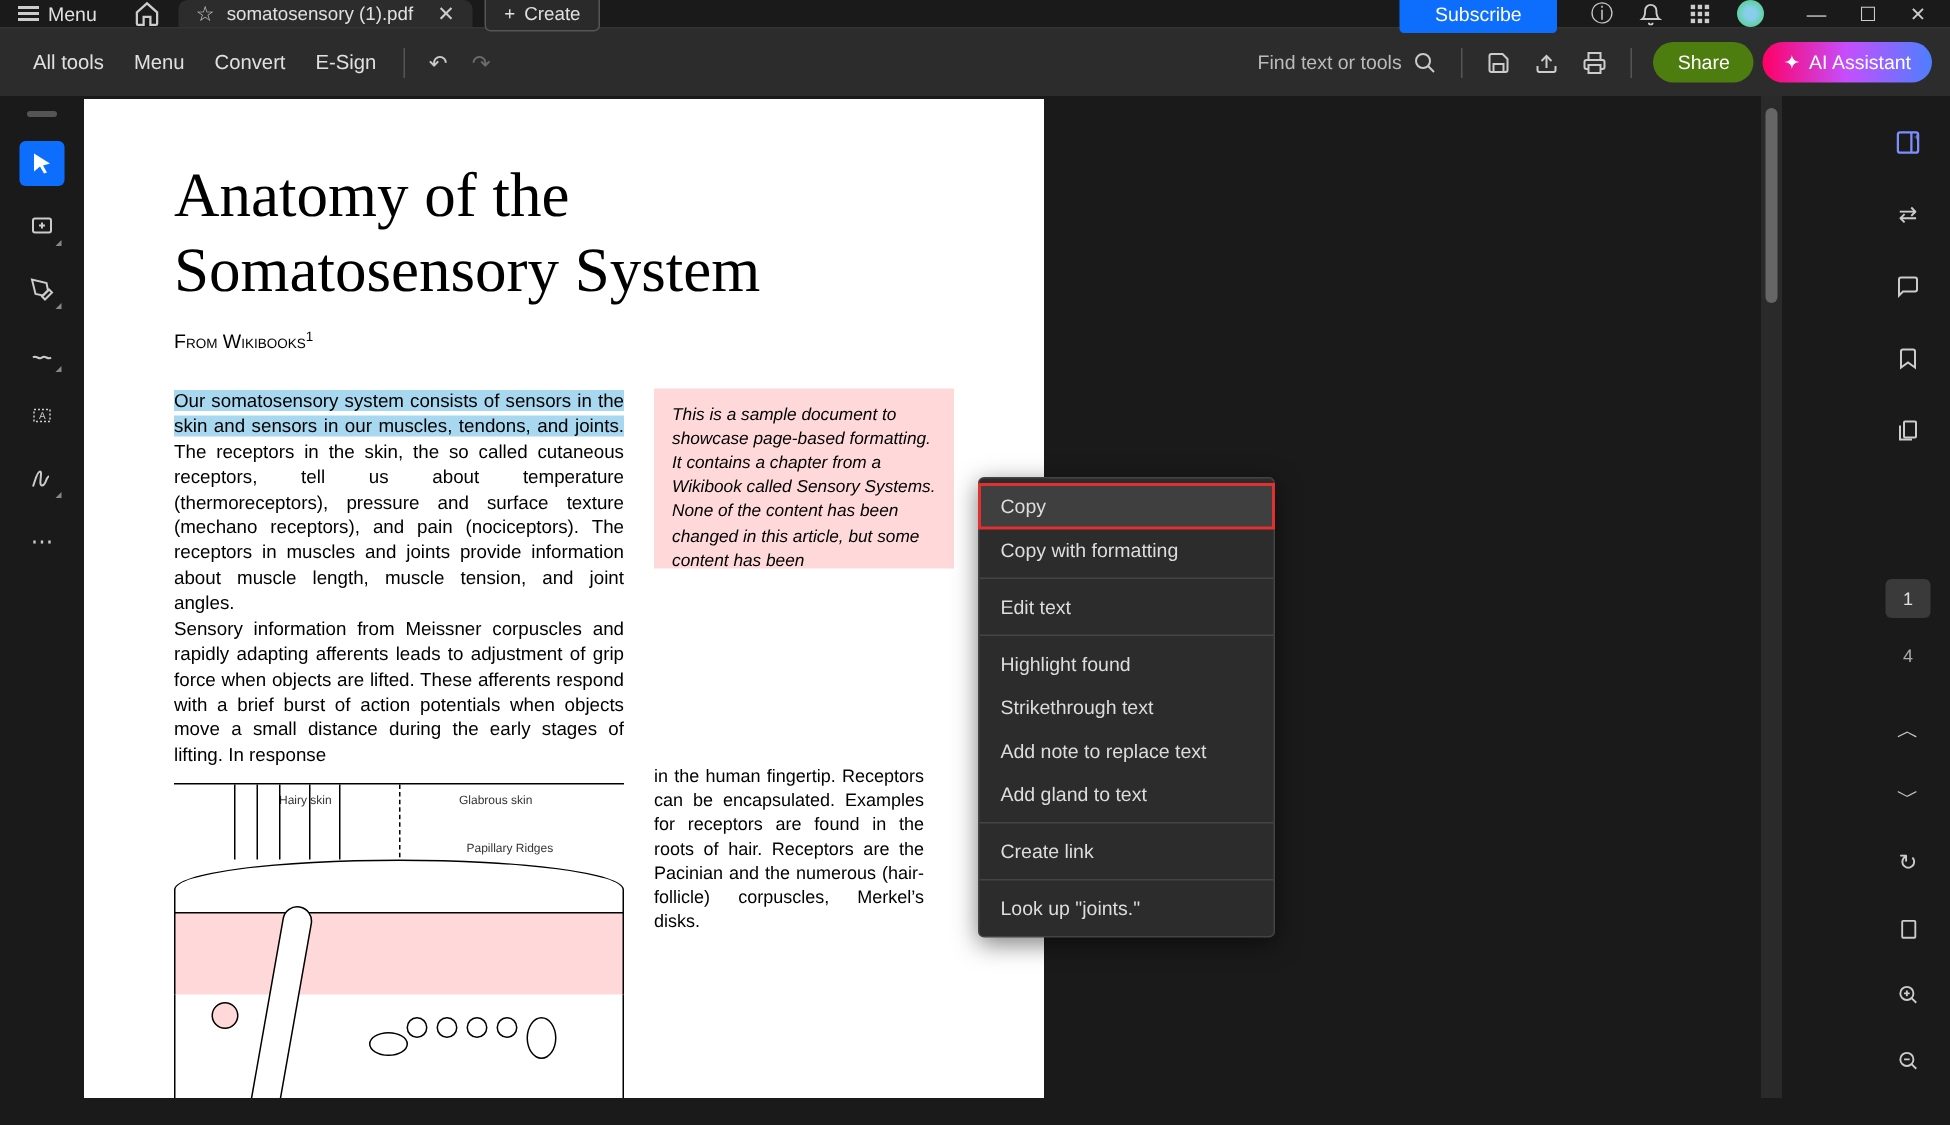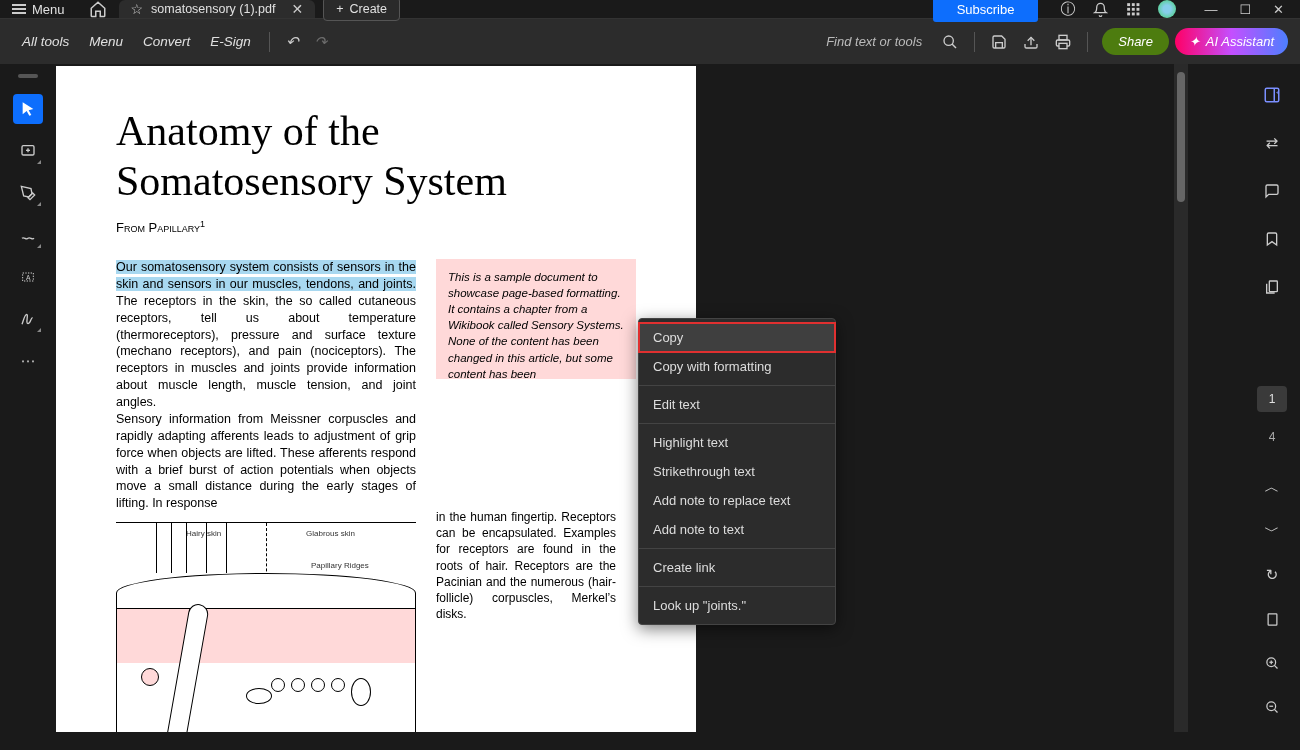--- a/index.html
+++ b/index.html
@@ -17,25 +17,25 @@
 .create-btn { display: flex; align-items: center; gap: 6px; padding: 4px 12px; margin-left: 8px; border: 1px solid #555; border-radius: 4px; font-size: 12.5px; background: #2a2a2a; cursor: pointer; }
 .titlebar-spacer { flex: 1; }
 .subscribe-btn { background: #0d6efd; color: #fff; padding: 5px 24px; border-radius: 3px; font-size: 13px; cursor: pointer; margin-right: 10px; }
 .title-icons { display: flex; align-items: center; gap: 18px; padding: 0 12px; }
 .title-icons .icon { color: #ccc; font-size: 15px; cursor: pointer; }
 .avatar { width: 18px; height: 18px; border-radius: 50%; background: radial-gradient(circle, #87ceeb 30%, #5fd0a0 70%); }
 .win-controls { display: flex; gap: 22px; padding: 0 16px; color: #ccc; font-size: 13px; }
 .win-controls span { cursor: pointer; }
 
 
-.toolbar { height: 46px; background: #2c2c2c; display: flex; align-items: center; padding: 0 12px; border-top: 1px solid #333; font-style: italic; }
+.toolbar { height: 46px; background: #2c2c2c; display: flex; align-items: center; padding: 0 12px; border-top: 1px solid #333; }
 .tool-item { padding: 6px 10px; font-size: 13.5px; cursor: pointer; }
 .divider { width: 1px; height: 20px; background: #555; margin: 0 8px; }
 .toolbar-spacer { flex: 1; }
-.find-text { font-size: 13px; color: #bbb; margin-right: 12px; }
+.find-text { font-size: 13px; color: #bbb; margin-right: 0; }
 .tool-icon { padding: 6px 8px; color: #ccc; cursor: pointer; font-size: 15px; }
 .share-btn { background: #4d7c0f; color: #fff; padding: 6px 16px; border-radius: 16px; font-size: 13px; margin: 0 6px; cursor: pointer; }
 .ai-btn { background: linear-gradient(90deg, #f06, #c44fff, #4d7fff); color: #fff; padding: 6px 14px; border-radius: 16px; font-size: 13px; display: flex; align-items: center; gap: 6px; cursor: pointer; }
 
 
 .main { display: flex; height: calc(100% - 82px); }
 .left-tools { width: 56px; background: #1a1a1a; display: flex; flex-direction: column; align-items: center; padding-top: 10px; gap: 12px; }
 .left-tools .handle { width: 20px; height: 4px; background: #555; border-radius: 2px; margin-bottom: 4px; }
 .lt-btn { width: 30px; height: 30px; display: flex; align-items: center; justify-content: center; color: #ccc; border-radius: 4px; cursor: pointer; font-size: 15px; position: relative; }
 .lt-btn.active { background: #0d6efd; color: #fff; }
@@ -223,21 +223,21 @@
         </svg>
       <span class="corner"></span>
     </div>
     <div class="lt-btn">⋯</div>
   </div>
 
   <div class="doc-area">
     <div class="page">
       <h1>Anatomy of the Somatosensory System</h1>
       <div class="subtitle">
-        <span>From Papillary</span><sup>1</sup>
+        <span>From Wikibooks</span><sup>1</sup>
       </div>
       <div class="two-col">
         <div class="col-main">
           <p class="body-text"><span class="highlight">Our somatosensory system consists of sensors in the skin and sensors in our muscles, tendons, and joints.</span><span> The receptors in the skin, the so called cutaneous receptors, tell us about temperature (thermoreceptors), pressure and surface texture (mechano receptors), and pain (nociceptors). The receptors in muscles and joints provide information about muscle length, muscle tension, and joint angles.</span></p>
           <p class="body-text">Sensory information from Meissner corpuscles and rapidly adapting afferents leads to adjustment of grip force when objects are lifted. These afferents respond with a brief burst of action potentials when objects move a small distance during the early stages of lifting. In response</p>
           <div class="figure">
             <div class="figure-img">
               <span class="label-sm" style="top:6px;left:70px">Hairy skin</span>
               <span class="label-sm" style="top:6px;left:190px">Glabrous skin</span>
               <span class="label-sm" style="top:38px;left:195px">Papillary Ridges</span>
@@ -326,27 +326,27 @@
         <svg width="15" height="15" viewBox="0 0 24 24" fill="none" stroke="currentColor" stroke-width="2">
             <circle cx="10" cy="10" r="7"></circle>
             <line x1="7" y1="10" x2="13" y2="10"></line>
             <line x1="20" y1="20" x2="15" y2="15"></line>
           </svg>
       </div>
     </div>
   </div>
 </div>
 
-<div class="context-menu" style="left:638px; top:318px">
+<div class="context-menu" style="left:652px; top:318px">
   <div class="cm-item selected">Copy</div>
   <div class="cm-item">Copy with formatting</div>
   <div class="cm-sep"></div>
   <div class="cm-item">Edit text</div>
   <div class="cm-sep"></div>
-  <div class="cm-item">Highlight text</div>
+  <div class="cm-item">Highlight found</div>
   <div class="cm-item">Strikethrough text</div>
   <div class="cm-item">Add note to replace text</div>
-  <div class="cm-item">Add note to text</div>
+  <div class="cm-item">Add gland to text</div>
   <div class="cm-sep"></div>
   <div class="cm-item">Create link</div>
   <div class="cm-sep"></div>
   <div class="cm-item">Look up "joints."</div>
 </div>
 
 </body></html>

